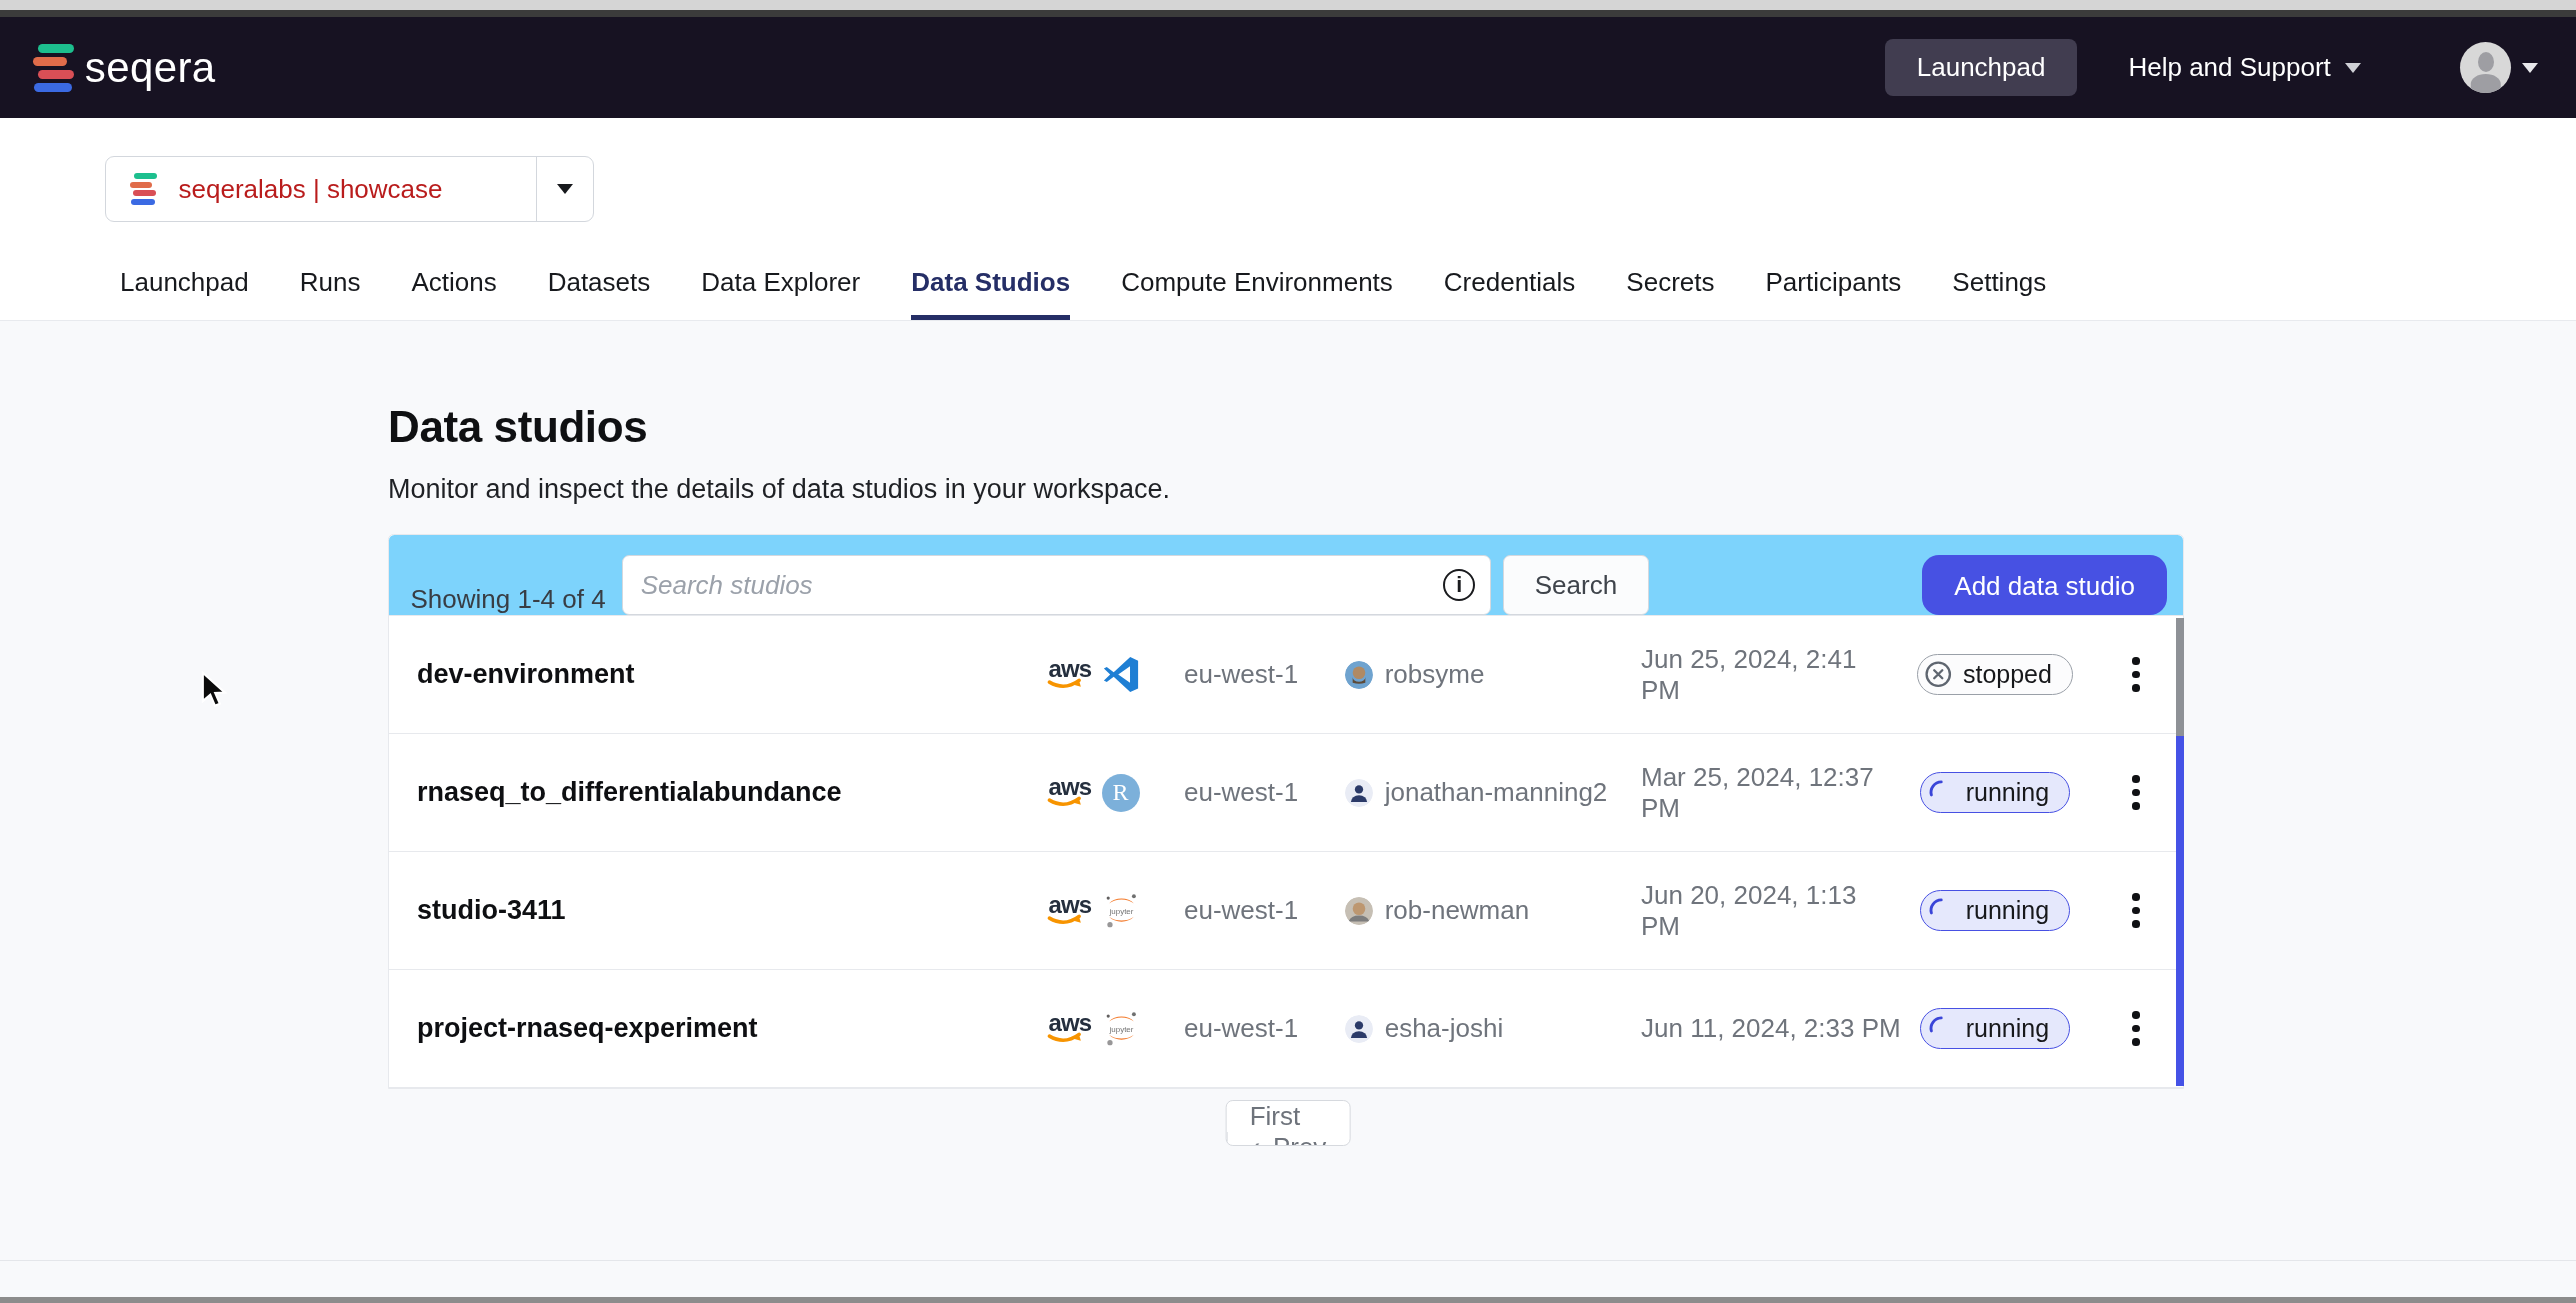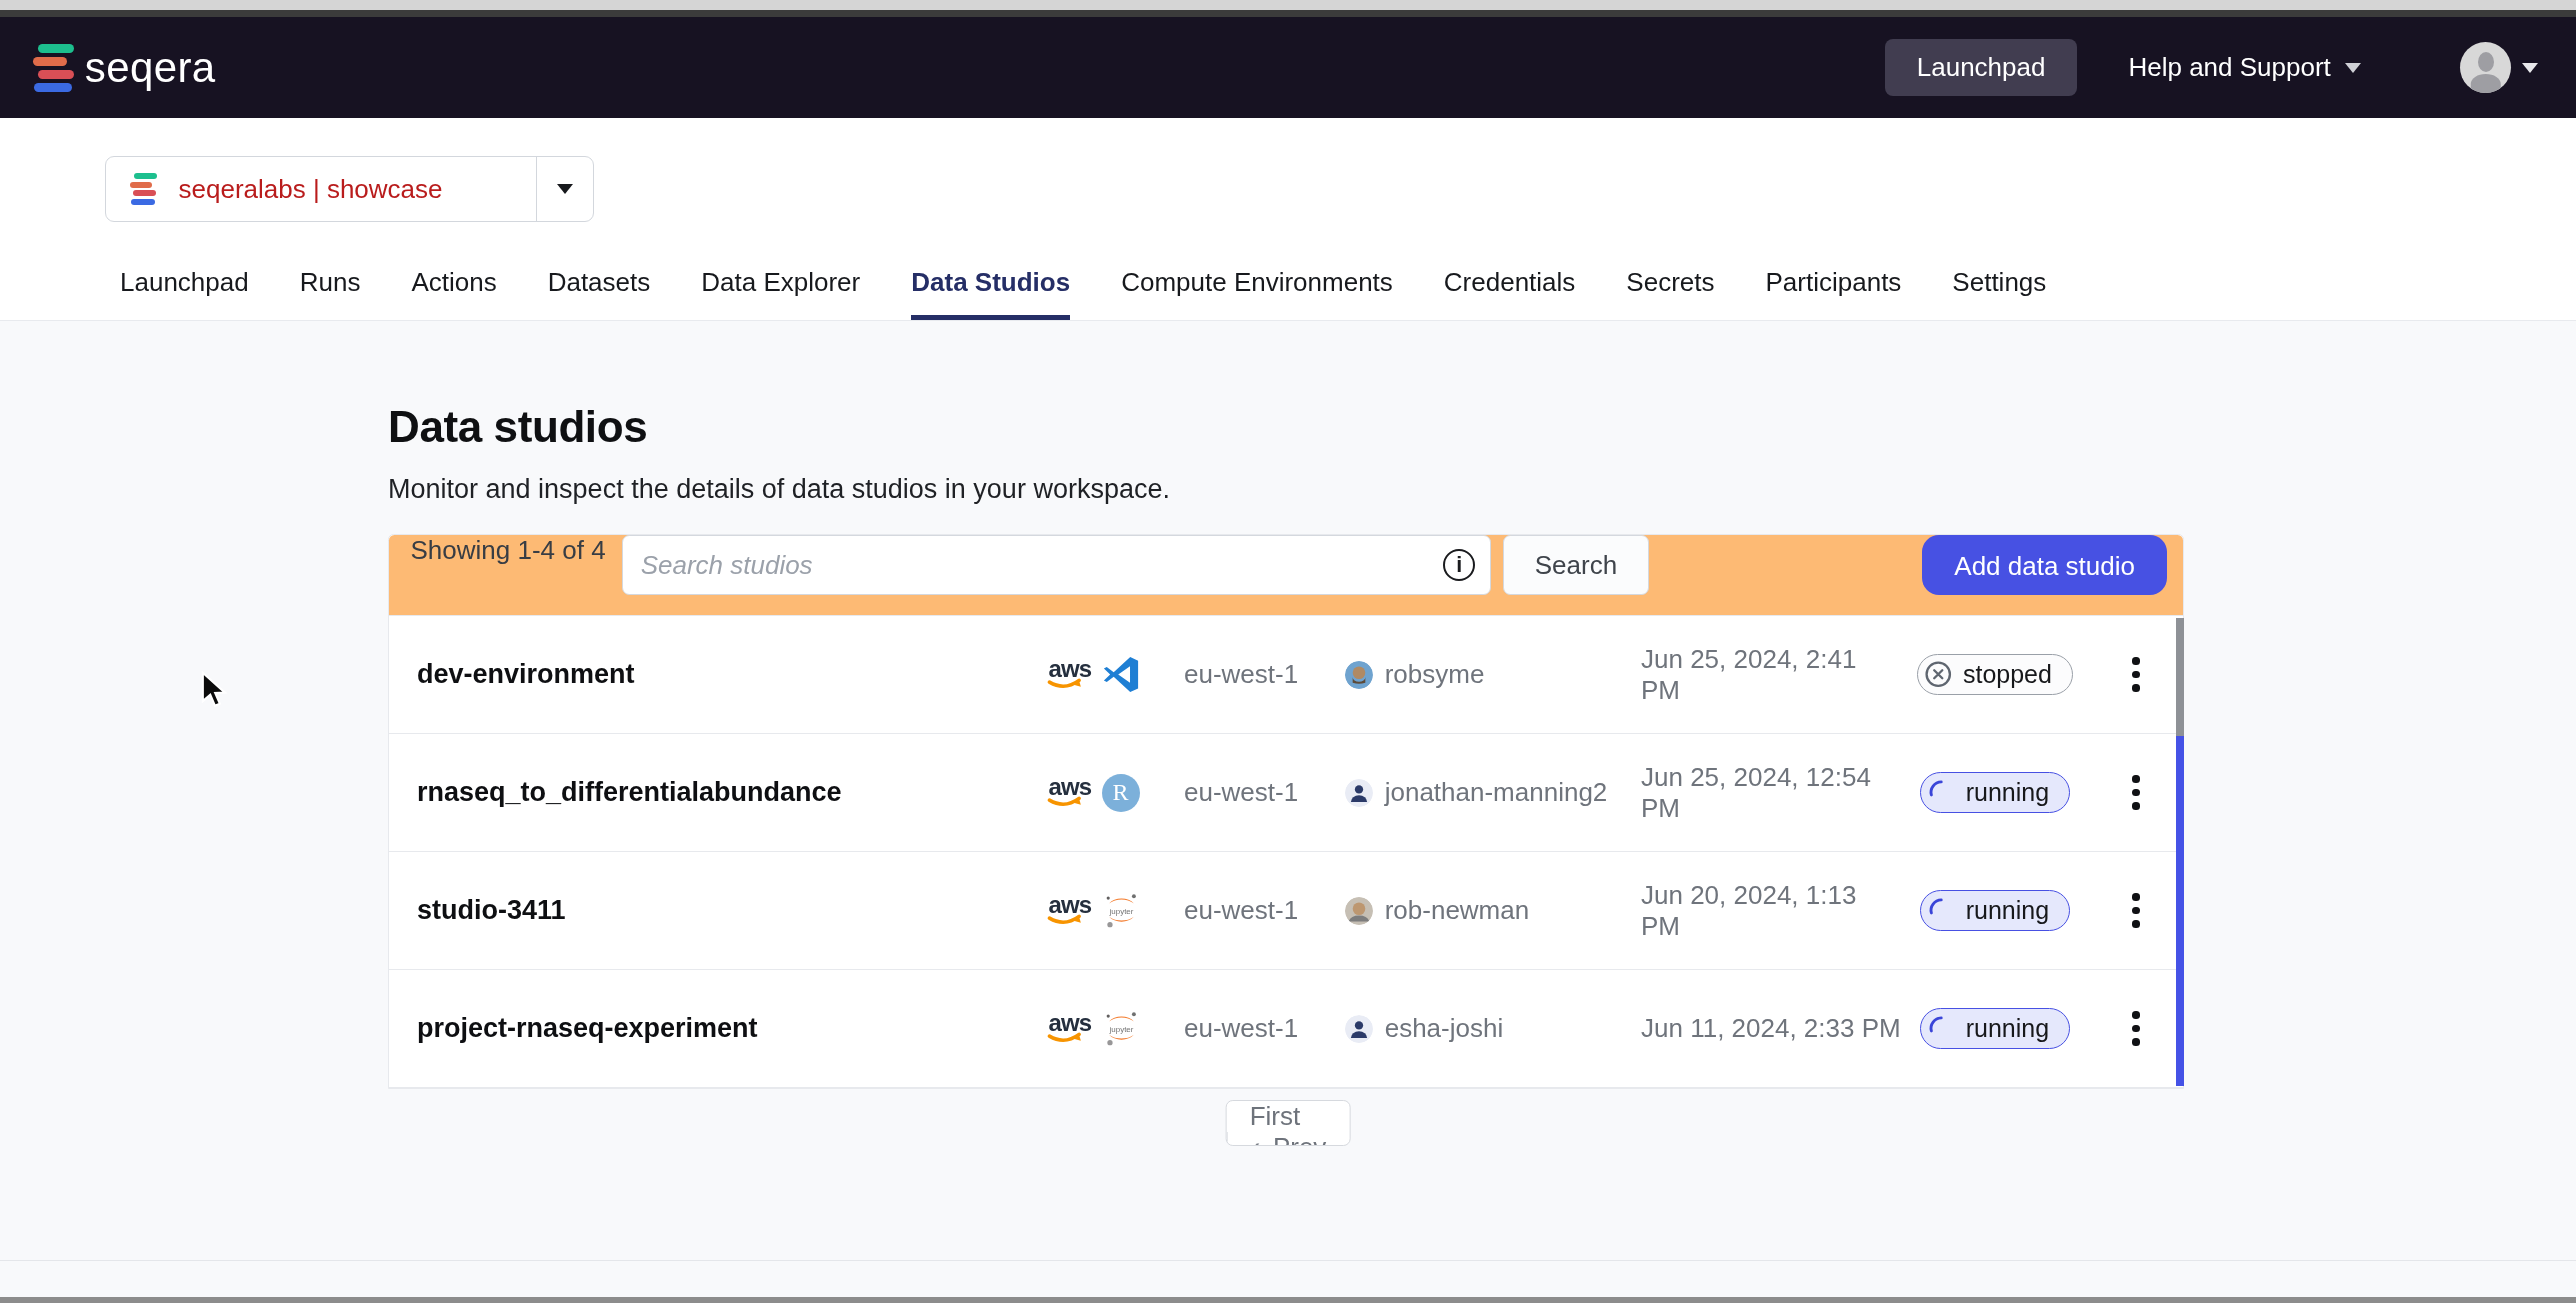--- a/index.html
+++ b/index.html
@@ -55,22 +55,22 @@
   .tab { font-size:26px; line-height:30.5px; color:#17191d; padding-bottom:22.4px; cursor:pointer; white-space:nowrap; }
   .tab.active { color:#252e66; font-weight:700; border-bottom:5.4px solid #252e66; padding-bottom:17px; }
 
   
   .page-title { position:absolute; top:402px; left:388px; font-size:44px; font-weight:700; color:#0f1012; letter-spacing:-0.4px; }
   .page-subtitle { position:absolute; top:474px; left:388px; font-size:27px; color:#1f2125; }
 
   
   .card { position:absolute; top:534px; left:388px; width:1796px; background:#fff; border:0.9px solid #e7e9ed; border-radius:5.4px 5.4px 0 0; }
   .card-header {
-    height:81px; background:#fdba74; border-bottom:0.9px solid #e7e9ed;
-    display:flex; align-items:flex-start; padding:0 16px 0 21.5px; border-radius:5.4px 5.4px 0 0;
+    height:81px; background:#7dd3fc; border-bottom:0.9px solid #e7e9ed;
+    display:flex; align-items:flex-end; padding:0 16px 0 21.5px; border-radius:5.4px 5.4px 0 0;
   }
   .showing { font-size:26px; color:#383d44; white-space:nowrap; }
   .search-input {
     position:relative; margin-left:16px; width:869px; height:60px; background:#fff;
     border:0.9px solid #d4d8de; border-radius:7.2px; display:flex; align-items:center;
   }
   .search-input input {
     border:none; outline:none; background:transparent; flex:1; height:100%;
     font-size:26px; color:#3a3f47; padding:0 18px;
     font-family:"Liberation Sans", sans-serif;
@@ -279,21 +279,21 @@
   <span class="user-avatar">
     <svg width="28" height="28" viewBox="0 0 31 31">
                 <circle cx="15.5" cy="15.5" r="15.5" fill="#e9ecf5"></circle>
                 <circle cx="15.5" cy="11.5" r="4.6" fill="#2b3a68"></circle>
                 <path d="M6.5 25.5 a 9 7.5 0 0 1 18 0 z" fill="#2b3a68"></path>
               </svg>
   </span>
 </span>
       <span>jonathan-manning2</span>
     </span>
-    <span class="col-date">Jun 25, 2024, 12:54 PM</span>
+    <span class="col-date">Mar 25, 2024, 12:37 PM</span>
     <span class="col-status">
       <span class="badge running">
         <span style="display:flex;">
   <svg width="30.5" height="30.5" viewBox="0 0 34 34">
                 <path d="M6 20 A 11.5 11.5 0 0 1 17 5.5" fill="none" stroke="#3a45d8" stroke-width="3.2" stroke-linecap="round"></path>
               </svg>
 </span>
         <span>running</span>
       </span>
     </span>

